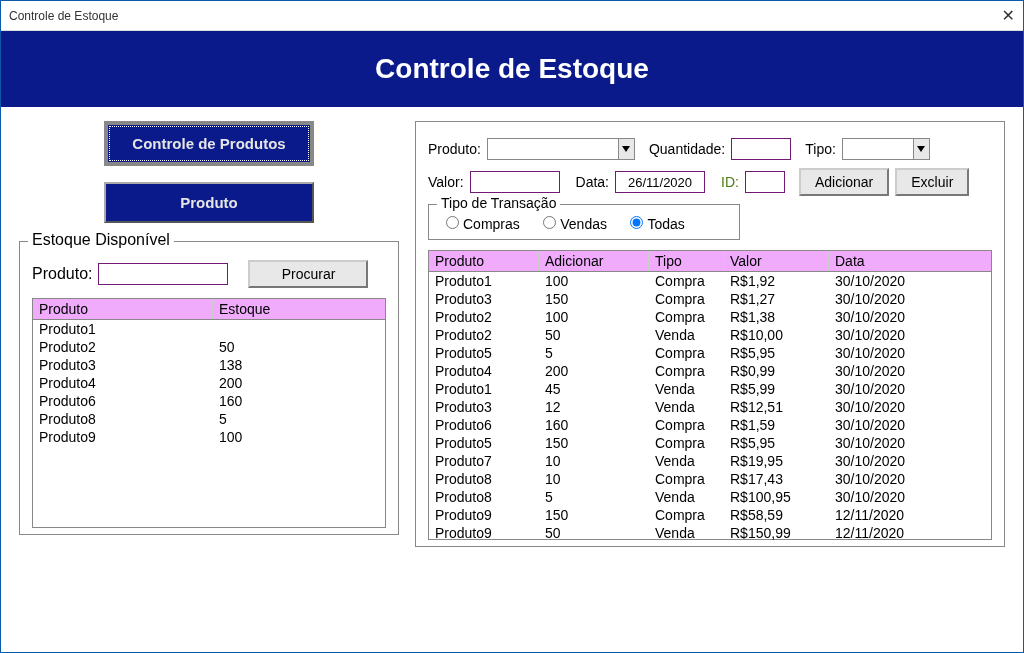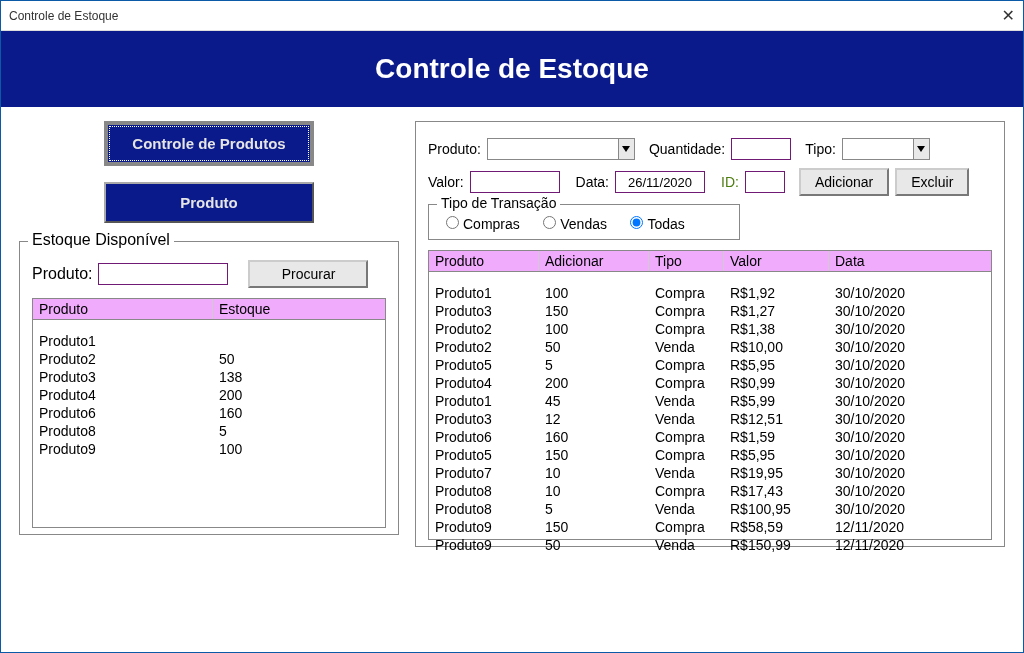--- a/index.html
+++ b/index.html
@@ -150,21 +150,20 @@
   }
   .list-header .col {
     padding: 2px 6px;
     border-right: 1px solid #ccc;
     font-size: 14px;
     background: #f0abfc;
   }
   .list-header .col:last-child { border-right: none; }
   .list-body {
     overflow: hidden;
-    margin-top: 12px;
   }
   .list-body .lrow {
     display: flex;
     padding: 0;
   }
   .list-body .cell {
     padding: 0px 6px;
     font-size: 14px;
     line-height: 18px;
     white-space: nowrap;

